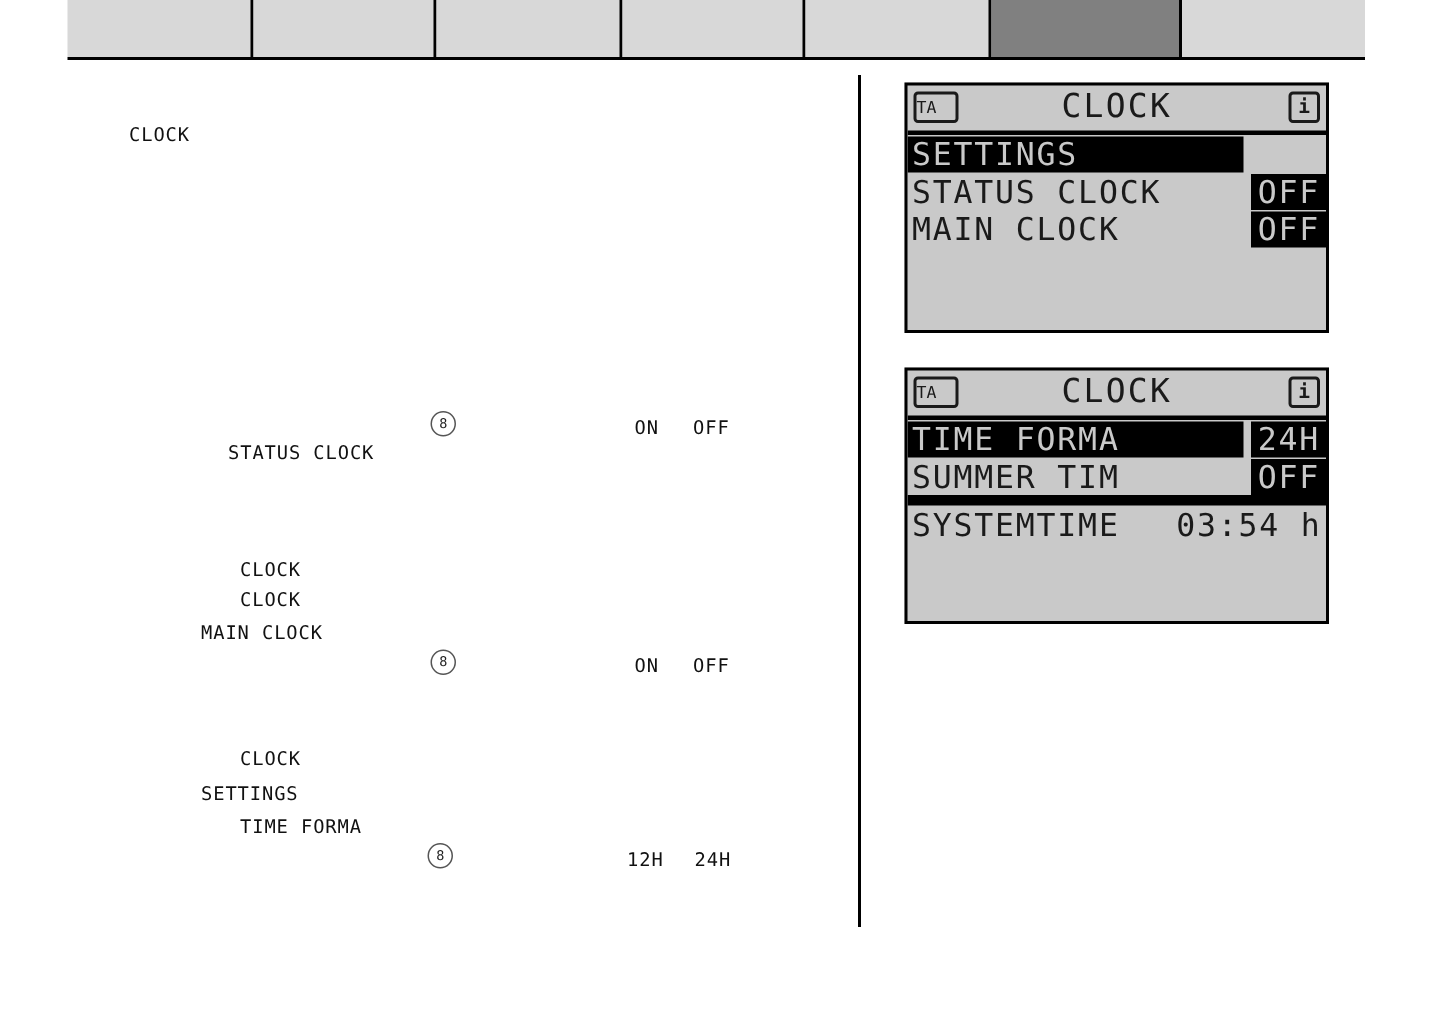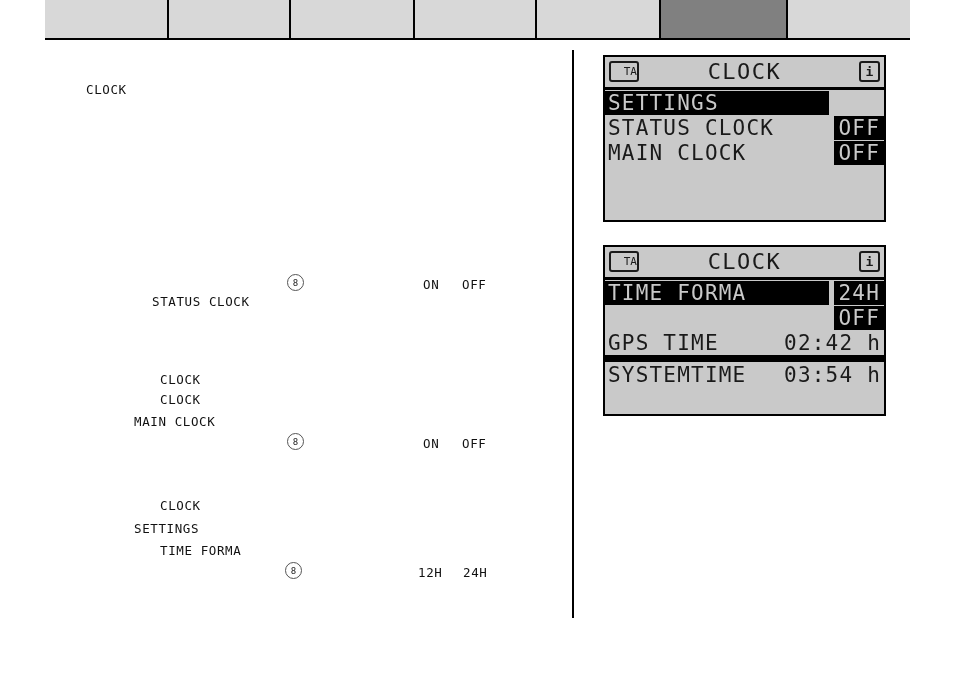--- a/index.html
+++ b/index.html
@@ -109,21 +109,21 @@
     color: #1a1a1a;
     line-height: 1;
   }
   .icon-ta {
     left: 4px;
     width: 30px;
     height: 21px;
     border: 2px solid #1a1a1a;
     border-radius: 3px;
     box-sizing: border-box;
-    text-align: right;
+    text-align: left;
     font-size: 11px;
     line-height: 17px;
     letter-spacing: 0px;
   }
   .icon-info {
     right: 4px;
     width: 21px;
     height: 21px;
     border: 2px solid #1a1a1a;
     border-radius: 3px;
@@ -236,24 +236,21 @@
     <div class="lcd-icon icon-ta">TA</div>
     <div class="lcd-title">CLOCK</div>
     <div class="lcd-icon icon-info">i</div>
   </div>
   <div class="lcd-body">
     <div class="lcd-row">
       <span class="lbl hl">TIME FORMA</span>
       <span class="val hl">24H</span>
     </div>
     <div class="lcd-row">
+      <span class="lbl">SUMMER TIM</span>
       <span class="val hl">OFF</span>
-    </div>
-    <div class="lcd-row">
-      <span class="lbl">GPS TIME</span>
-      <span class="val">02:42 h</span>
     </div>
     <div class="lcd-row sep-above">
       <span class="lbl">SYSTEMTIME</span>
       <span class="val">03:54 h</span>
     </div>
   </div>
 </div>
 
 </body></html>

